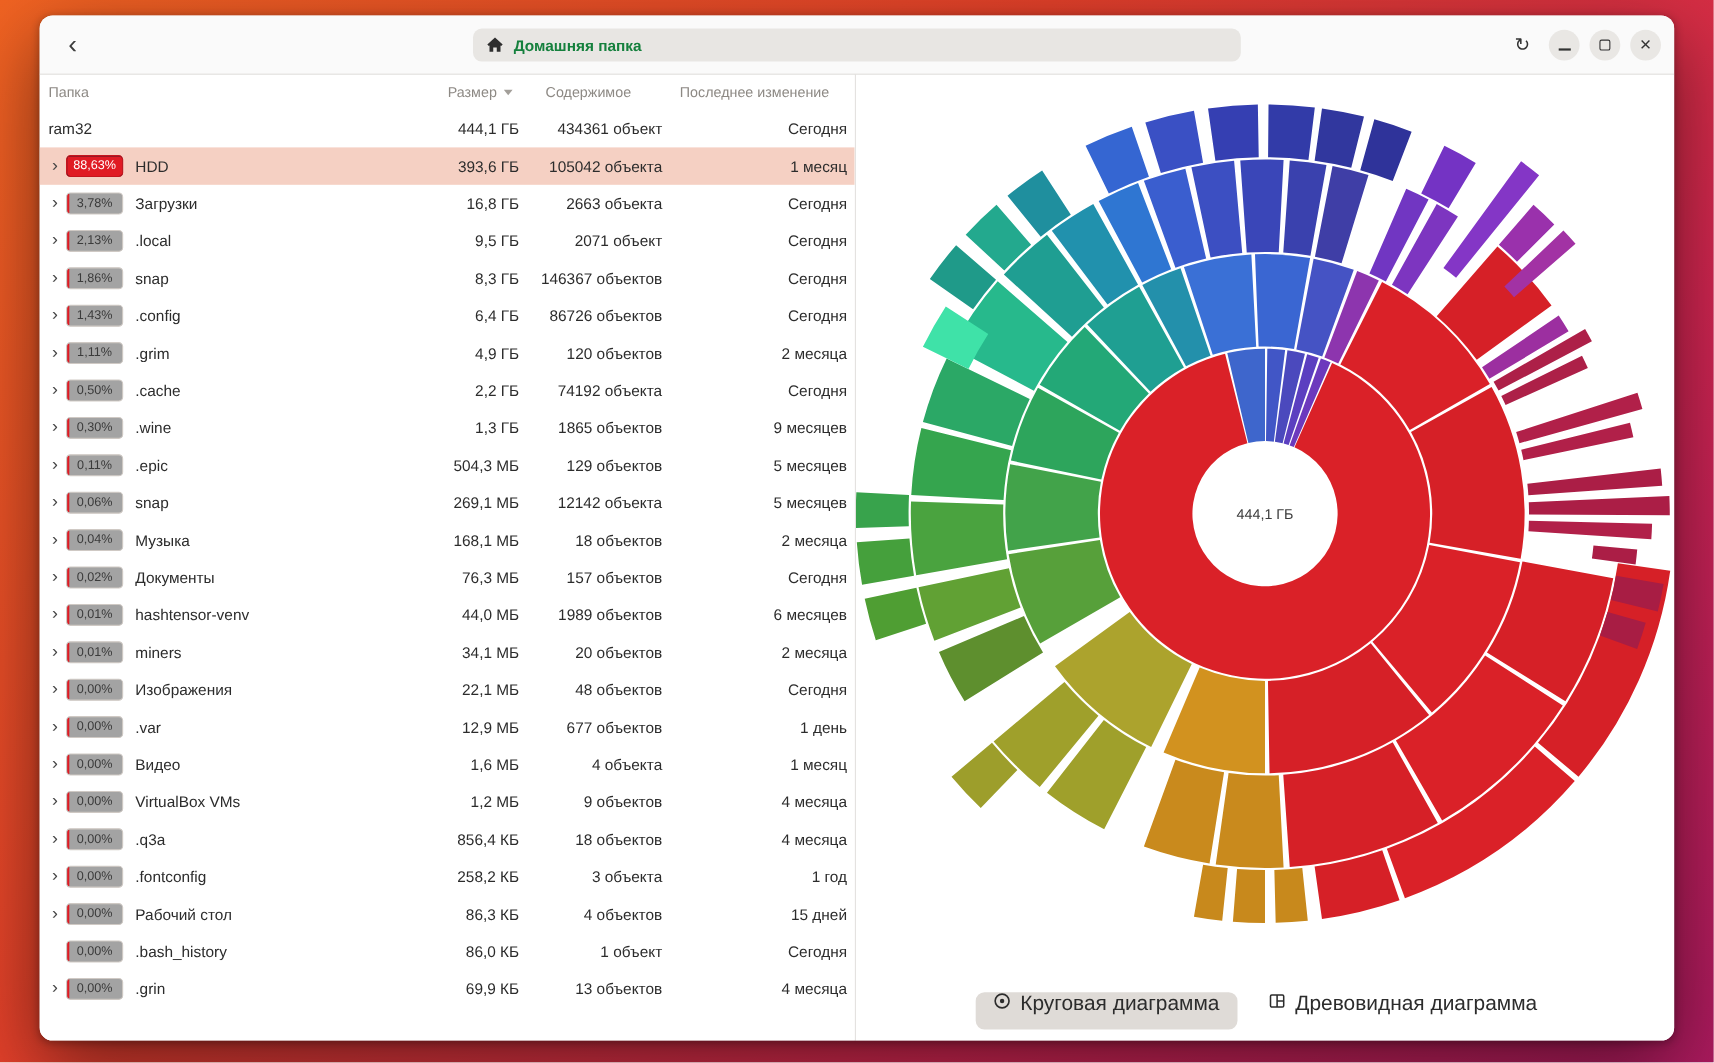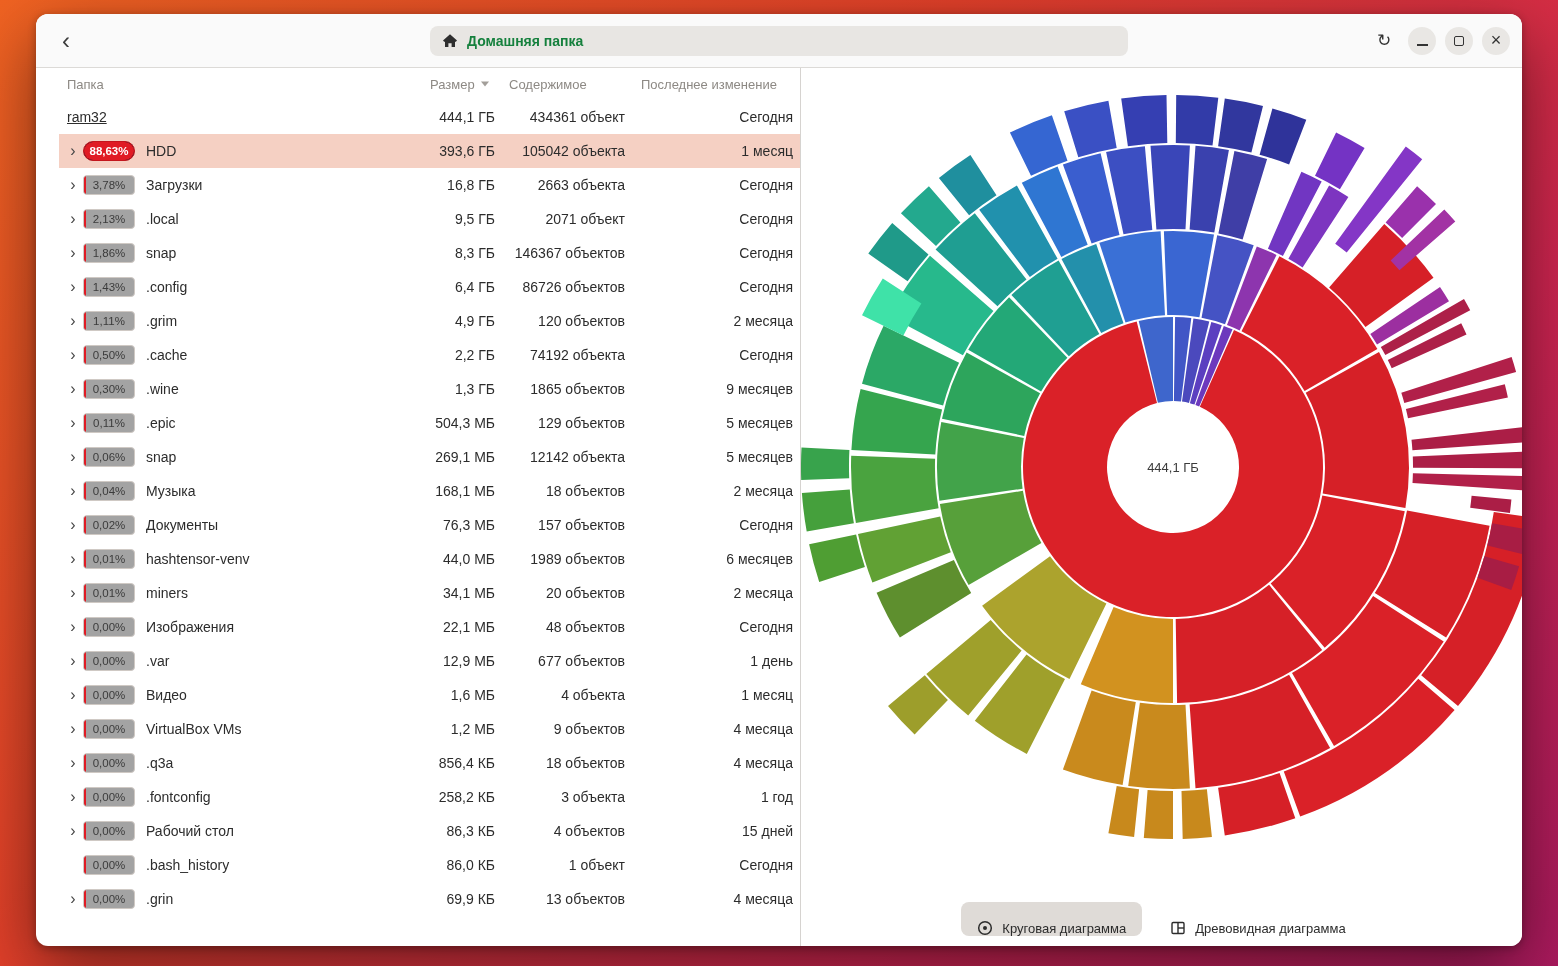--- a/index.html
+++ b/index.html
@@ -45,31 +45,31 @@
   .close-glyph { font-size:18px; color:#333; line-height:1; transform:translateY(-1px); }
 
   
   .banner {
     height:38px; flex:none; background:#d2cfcc; color:#2b2b2b;
     display:flex; align-items:center; justify-content:center;
     font-size:14px; font-weight:700;
   }
 
   
-  .content { flex:1; display:flex; min-height:0;margin-left:23px; }
+  .content { flex:1; display:flex; min-height:0; }
   .left-pane { width:741px; flex:none; background:#fff; position:relative; overflow:hidden; }
   .divider { width:1px; flex:none; background:#d6d3d0; }
   .right-pane { flex:1; position:relative; background:#fff; overflow:hidden; }
 
   
   .thead { position:absolute; top:0; left:0; right:0; height:32px; }
   .th { position:absolute; top:50%; transform:translateY(-50%); font-size:13px; color:#8d8984; cursor:pointer; white-space:nowrap; }
   .th-folder { left:8px; }
   .th-size { left:371px; display:flex; align-items:center; gap:6px; }
-  .th-contents { left:450px;text-align:center; }
+  .th-contents { left:460px;text-align:center; }
   .th-modified { left:582px; }
   .sortchev {
     display:inline-block; width:0; height:0;
     border-left:4px solid transparent; border-right:4px solid transparent;
     border-top:5px solid #a39f9a;
   }
 
   .tbody { position:absolute; top:32px; left:0; right:0; }
   .trow {
     display:grid; grid-template-columns:20px 56px 1fr 110px 130px 168px;
@@ -79,39 +79,39 @@
   .trow.selected { background:#f5d0c3; }
   .exp { text-align:center; font-size:16px; color:#474747; }
   .badge {
     position:relative; width:52px; height:20px; background:#a3a3a3;
     border:1px solid #cfc9c4; border-radius:4px; overflow:hidden;
     display:flex; align-items:center; justify-content:center;
     font-size:11.5px; color:#3b3b3b;
   }
   .badge .bfill { position:absolute; left:0; top:0; bottom:0; background:#e01b24; border-radius:2px 0 0 2px; }
   .badge span { position:relative; }
-  .trow.selected .badge { background:#0f172a; border-color:#c4161e; color:#fff; font-weight:700;border-radius:10px; }
+  .trow.selected .badge { background:#0f172a; border-color:#c4161e; color:#fff; font-weight:400; }
   .fname { padding-left:7px; white-space:nowrap; overflow:hidden; }
-  .fname.rootname { grid-column:1 / 4; padding-left:4px;text-decoration:underline; }
+  .fname.rootname { grid-column:1 / 4; padding-left:4px; }
   .num { text-align:right; white-space:nowrap; }
 
   
   #rings { position:absolute; left:0; top:0; }
   .center-label {
     position:absolute; left:372px; top:399px; transform:translate(-50%,-50%);
     font-size:13px; color:#3c3c3c; pointer-events:none;
   }
   .chart-footer {
     position:absolute; left:0; right:0; bottom:10px;
     display:flex; justify-content:center; gap:12px;
   }
   .seg-btn {
     height:34px; border:none; background:transparent; border-radius:8px;
-    display:flex; align-items:flex-end; gap:9px; padding:0 16px;
-    font-family:inherit; font-size:13px; color:#2c2c2c; cursor:pointer;
+    display:flex; align-items:flex-start; gap:9px; padding:0 16px;
+    font-family:inherit; font-size:19px; color:#2c2c2c; cursor:pointer;
   }
   .seg-btn.selected { background:#dfdbd7; }
   .seg-btn svg { flex:none; }
 </style>
 </head>
 <body>
 
 <div class="desktop">
   <div class="window">
 

